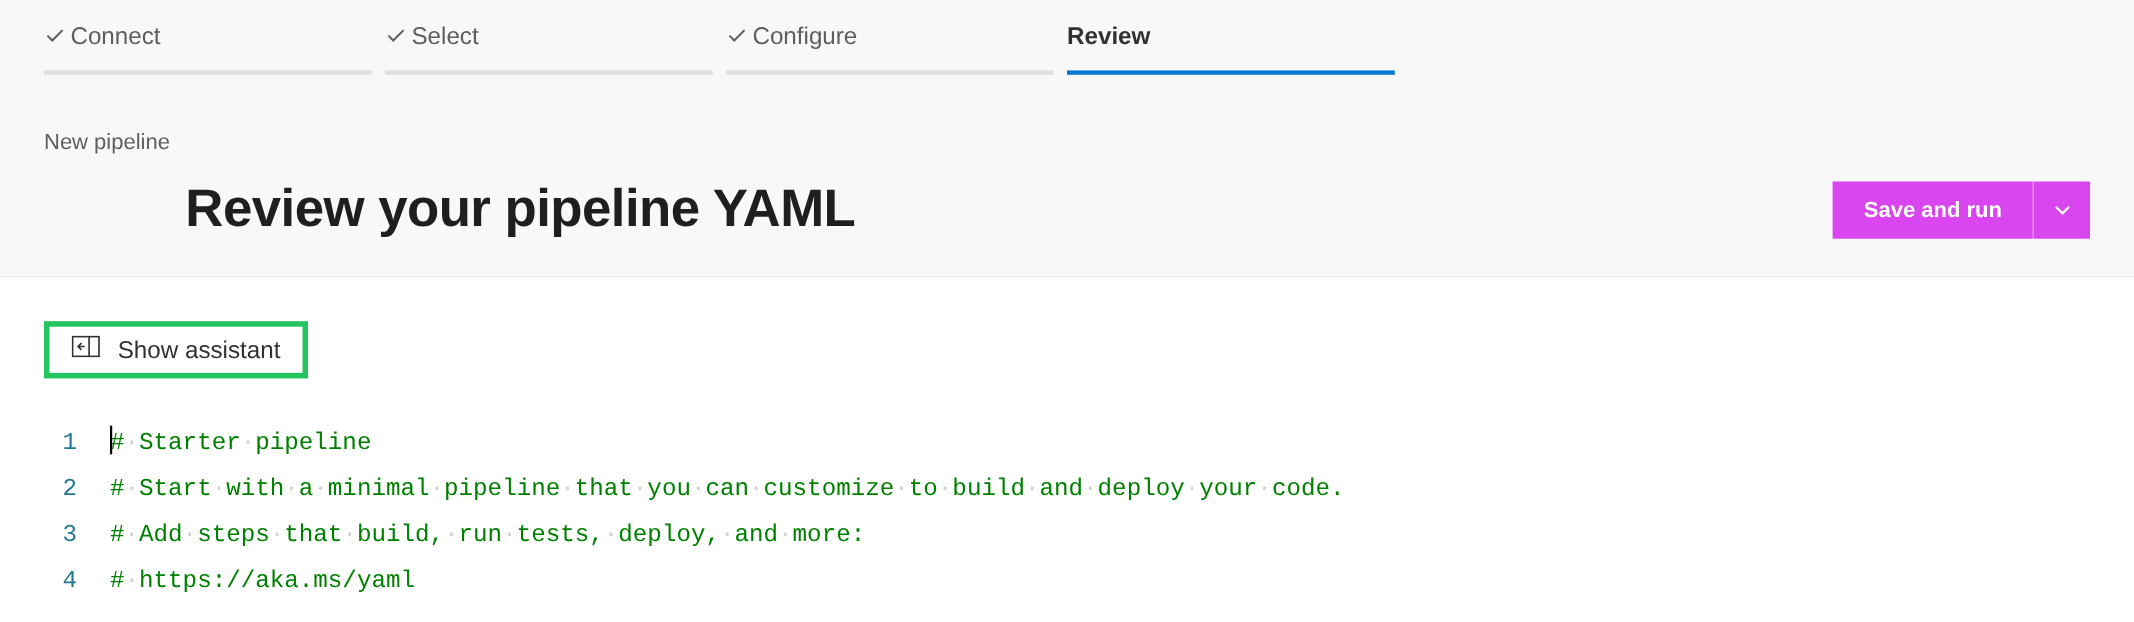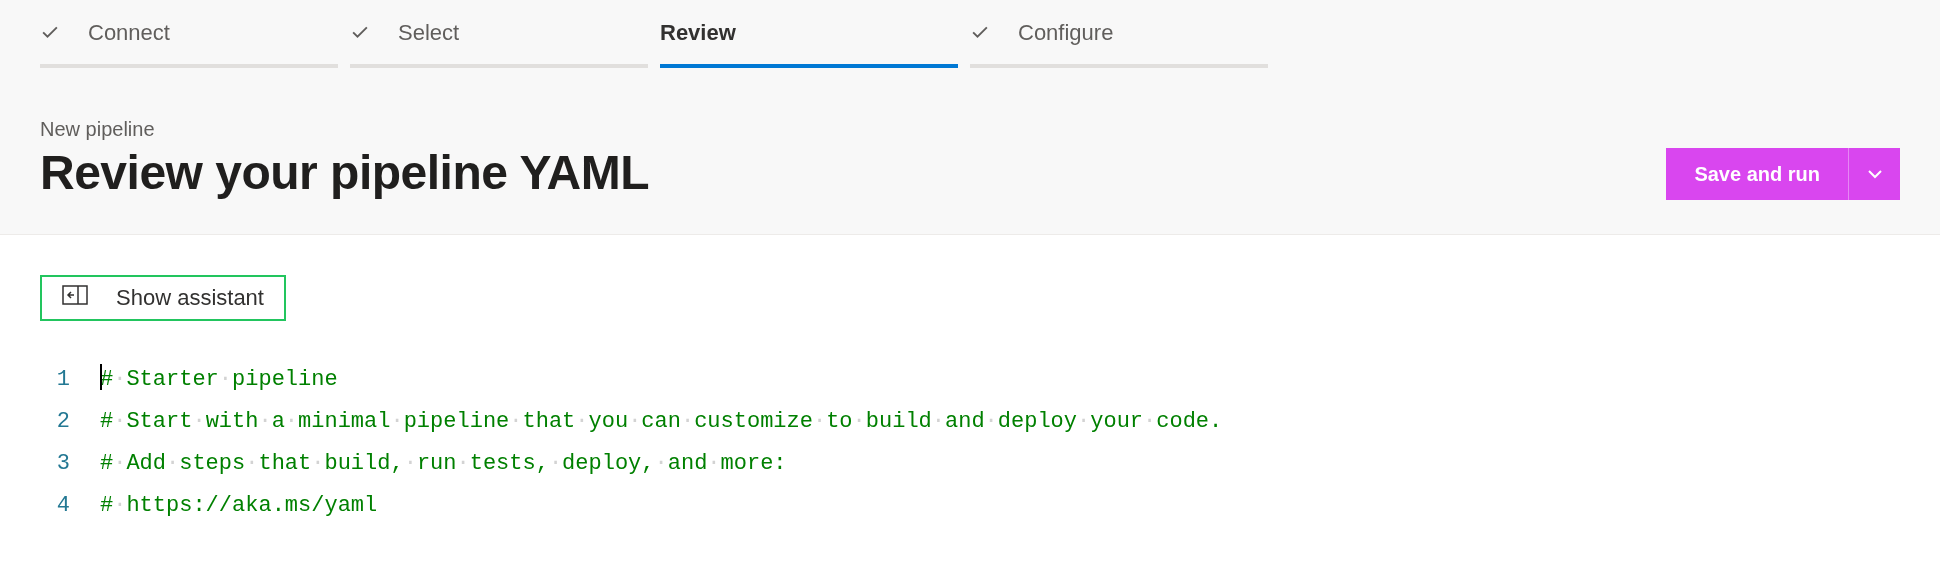--- a/index.html
+++ b/index.html
@@ -21,21 +21,21 @@
     }
     .step {
       display: flex;
       flex-direction: column;
       width: 298px;
       cursor: default;
     }
     .step-label-row {
       display: flex;
       align-items: center;
-      gap: 28px;
+      gap: 4px;
       padding-bottom: 18px;
       font-size: 22px;
       color: #605e5c;
     }
     .step.active .step-label-row {
       color: #323130;
       font-weight: 600;
     }
     .step-check {
       width: 20px;
@@ -52,32 +52,33 @@
       background: #0078d4;
     }
     .title-row {
       display: flex;
       align-items: flex-end;
       justify-content: space-between;
       padding: 30px 40px 34px 40px;
     }
     .title-col {
       display: flex;
-      flex-direction: column;
-      gap: 4px;
+      flex-direction: row;
+      gap: 14px;
     }
     .subtitle {
       font-size: 20px;
       color: #605e5c;
     }
     .page-title {
       font-size: 48px;
       font-weight: 700;
       color: #201f1e;
       letter-spacing: -0.5px;
+      margin-top: 44px;
     }
     .actions {
       display: flex;
       gap: 16px;
       align-items: center;
     }
     .btn {
       font-size: 20px;
       padding: 10px 24px;
       border: none;
@@ -115,26 +116,26 @@
       align-items: center;
       gap: 16px;
       font-size: 22px;
       color: #323130;
     }
     .breadcrumb .sep { color: #605e5c; }
     .breadcrumb .file { font-weight: 600; }
     .show-assistant {
       display: flex;
       align-items: center;
-      gap: 28px;
+      gap: 16px;
       font-size: 22px;
       color: #323130;
       padding: 8px 20px;
       cursor: pointer;
-      border: 2px solid #22c55e;
+      border: 5px solid #22c55e;
     }
     .editor {
       display: flex;
       padding: 24px 40px 0 40px;
       font-family: Consolas, "Courier New", monospace;
       font-size: 22px;
       line-height: 42px;
       color: #323130;
     }
     .gutter {
@@ -180,34 +181,34 @@
       <div class="step-label-row">
         <span class="step-check">
           <svg width="20" height="20" viewBox="0 0 16 16">
               <path d="M13.5 3.5 6 11 2.5 7.5" fill="none" stroke="#605e5c" stroke-width="1.5"></path>
             </svg>
         </span>
         <span>Select</span>
       </div>
       <div class="step-bar"></div>
     </div>
-    <div class="step active">
-      <div class="step-label-row">
-        <span>Review</span>
-      </div>
-      <div class="step-bar"></div>
-    </div>
     <div class="step">
       <div class="step-label-row">
         <span class="step-check">
           <svg width="20" height="20" viewBox="0 0 16 16">
               <path d="M13.5 3.5 6 11 2.5 7.5" fill="none" stroke="#605e5c" stroke-width="1.5"></path>
             </svg>
         </span>
         <span>Configure</span>
+      </div>
+      <div class="step-bar"></div>
+    </div>
+    <div class="step active">
+      <div class="step-label-row">
+        <span>Review</span>
       </div>
       <div class="step-bar"></div>
     </div>
   </div>
 
   <div class="title-row">
     <div class="title-col">
       <div class="subtitle">New pipeline</div>
       <div class="page-title">Review your pipeline YAML</div>
     </div>

